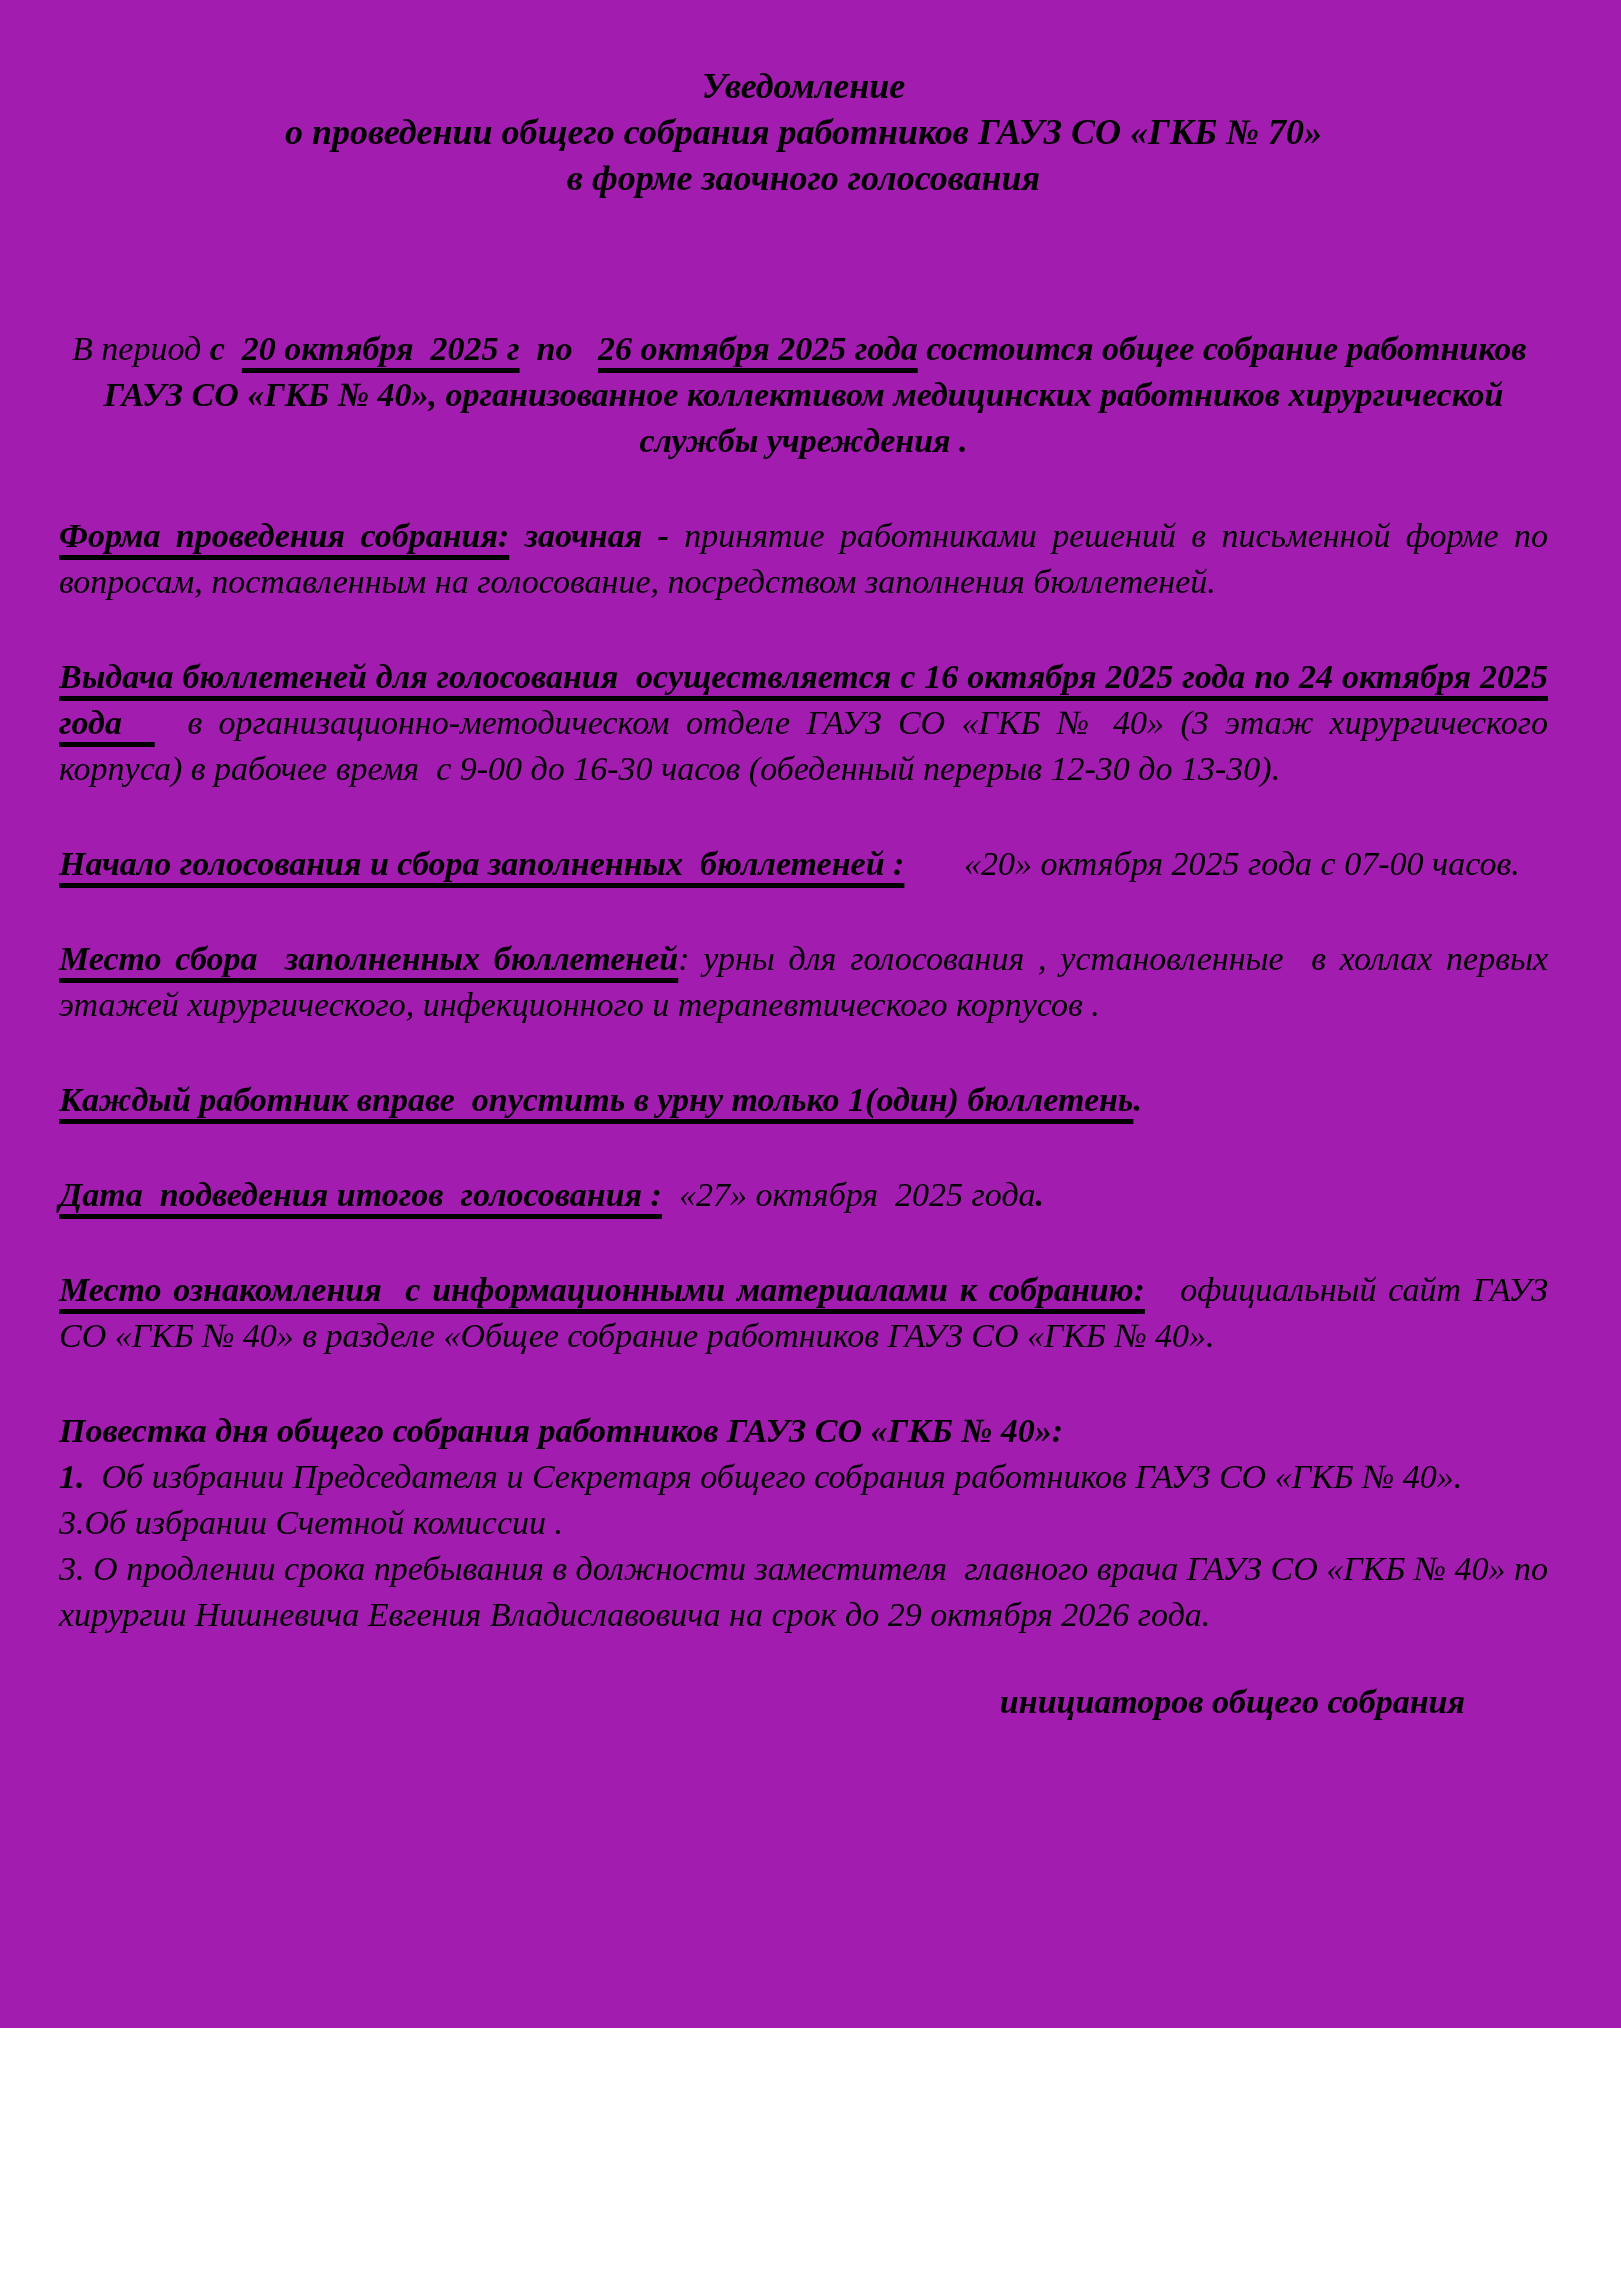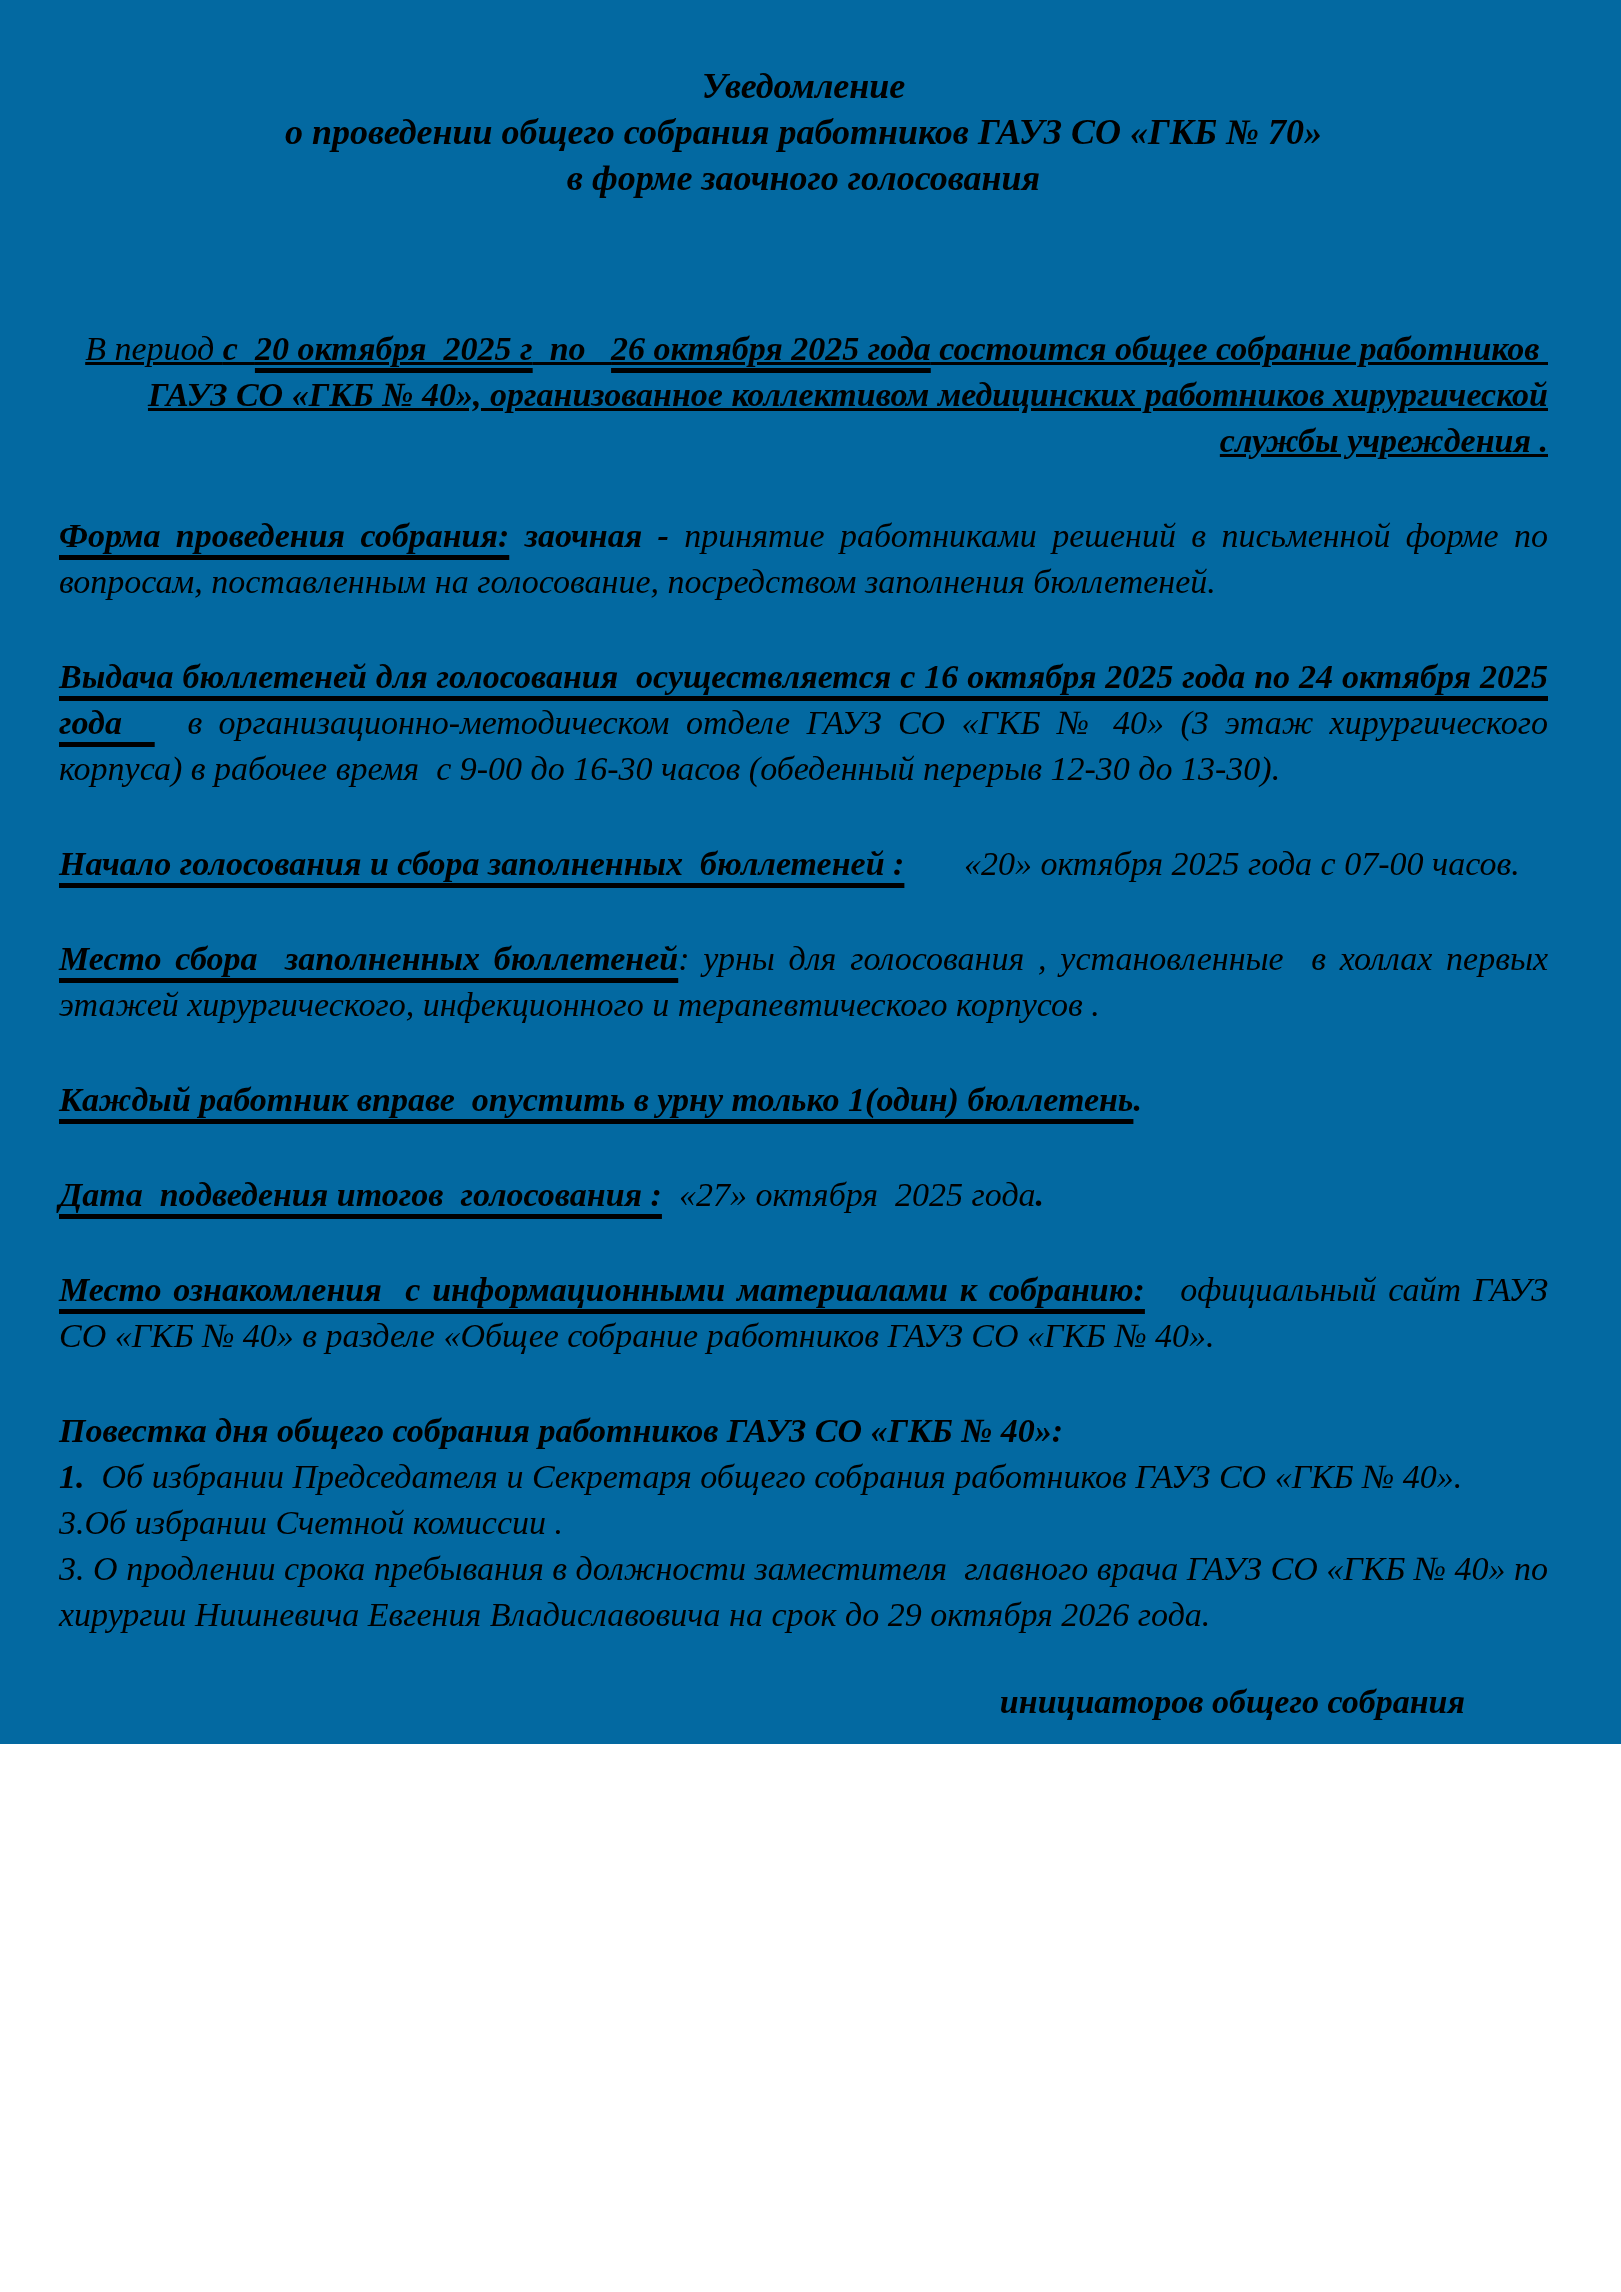--- a/index.html
+++ b/index.html
@@ -1,41 +1,41 @@
 <!DOCTYPE html>
 <html lang="ru"><head>
 <meta charset="utf-8">
 <style>
   html, body { margin: 0; padding: 0; background: #ffffff; }
   .page {
     position: relative;
     width: 1621px;
-    height: 1744px;
+    height: 2028px;
     box-sizing: border-box;
-    background: #0369a1;
+    background: #a21caf;
     color: #000000;
     padding: 63px 73px 0 59px;
     font-family: "Liberation Serif", "DejaVu Serif", serif;
     font-style: italic;
     overflow: hidden;
   }
   .title {
     text-align: center;
     font-weight: 700;
     font-size: 36px;
     line-height: 46px;
     margin: 0 0 125px 0;
   }
   .para {
     font-size: 34px;
     line-height: 46px;
     text-align: justify;
     margin: 0 0 49px 0;
   }
-  .para.center { text-align: right; text-decoration: underline; }
+  .para.center { text-align: center; }
   .para.tight { margin-bottom: 0; }
   .b { font-weight: 700; }
   .u {
     text-decoration: underline;
     text-decoration-color: #000;
     text-decoration-thickness: 4.9px;
     text-underline-offset: 7.8px;
   }
   .agenda { margin-top: 15px; }
   .signature {

